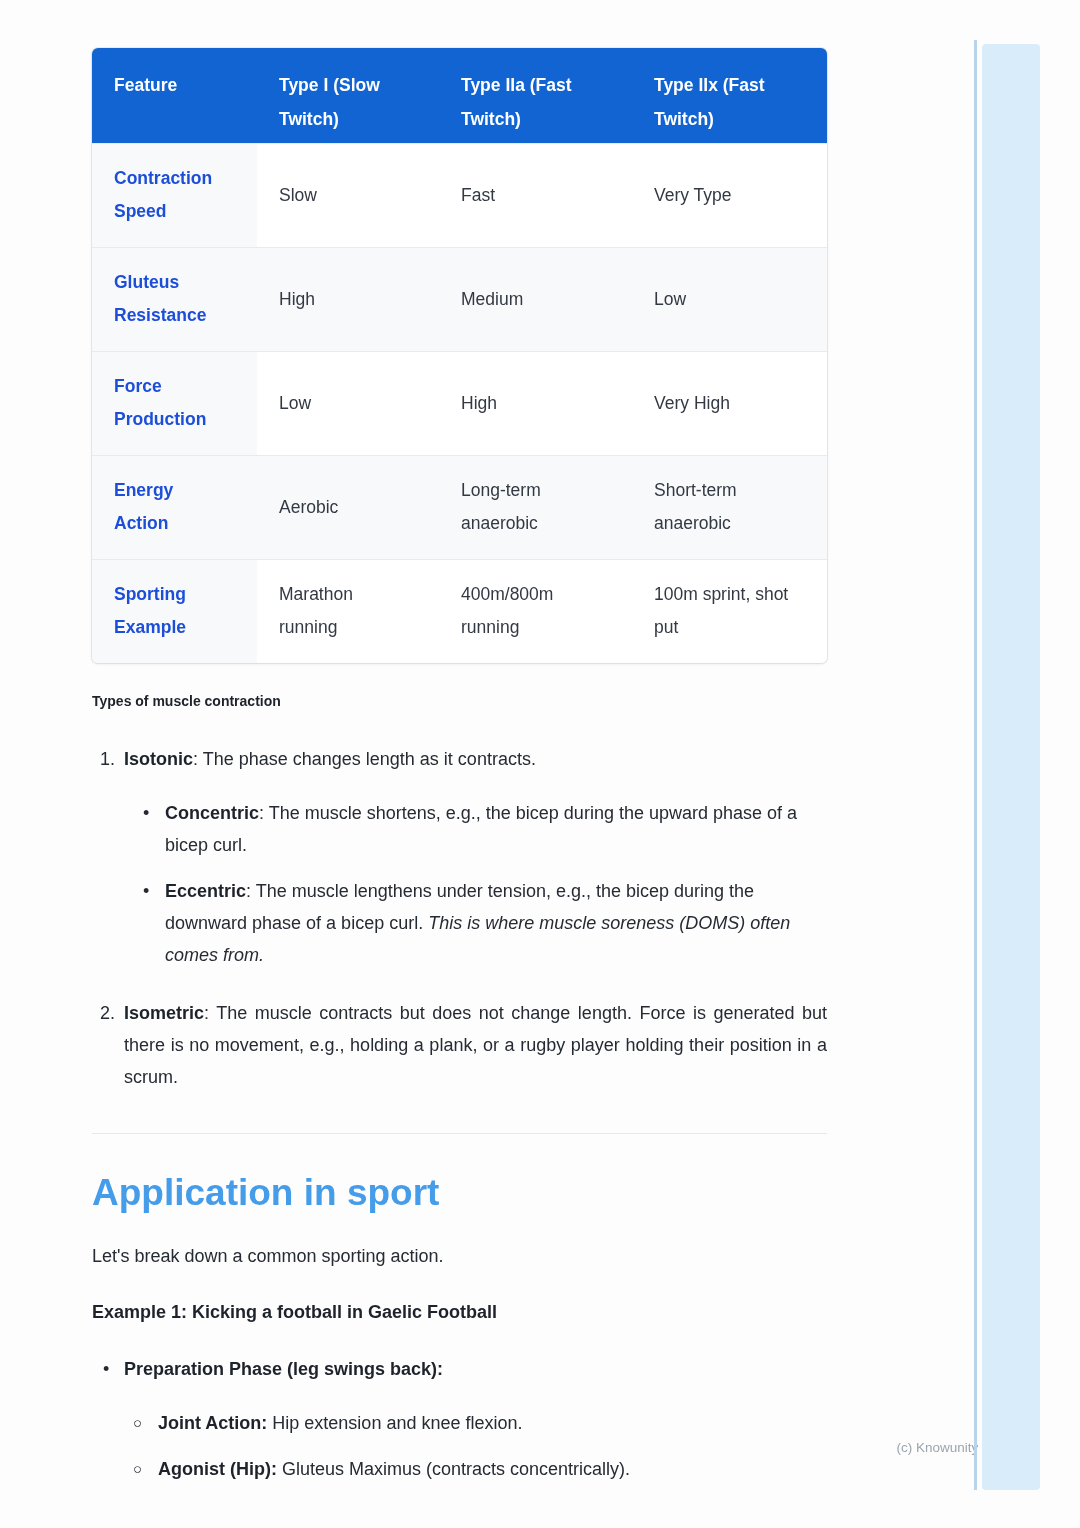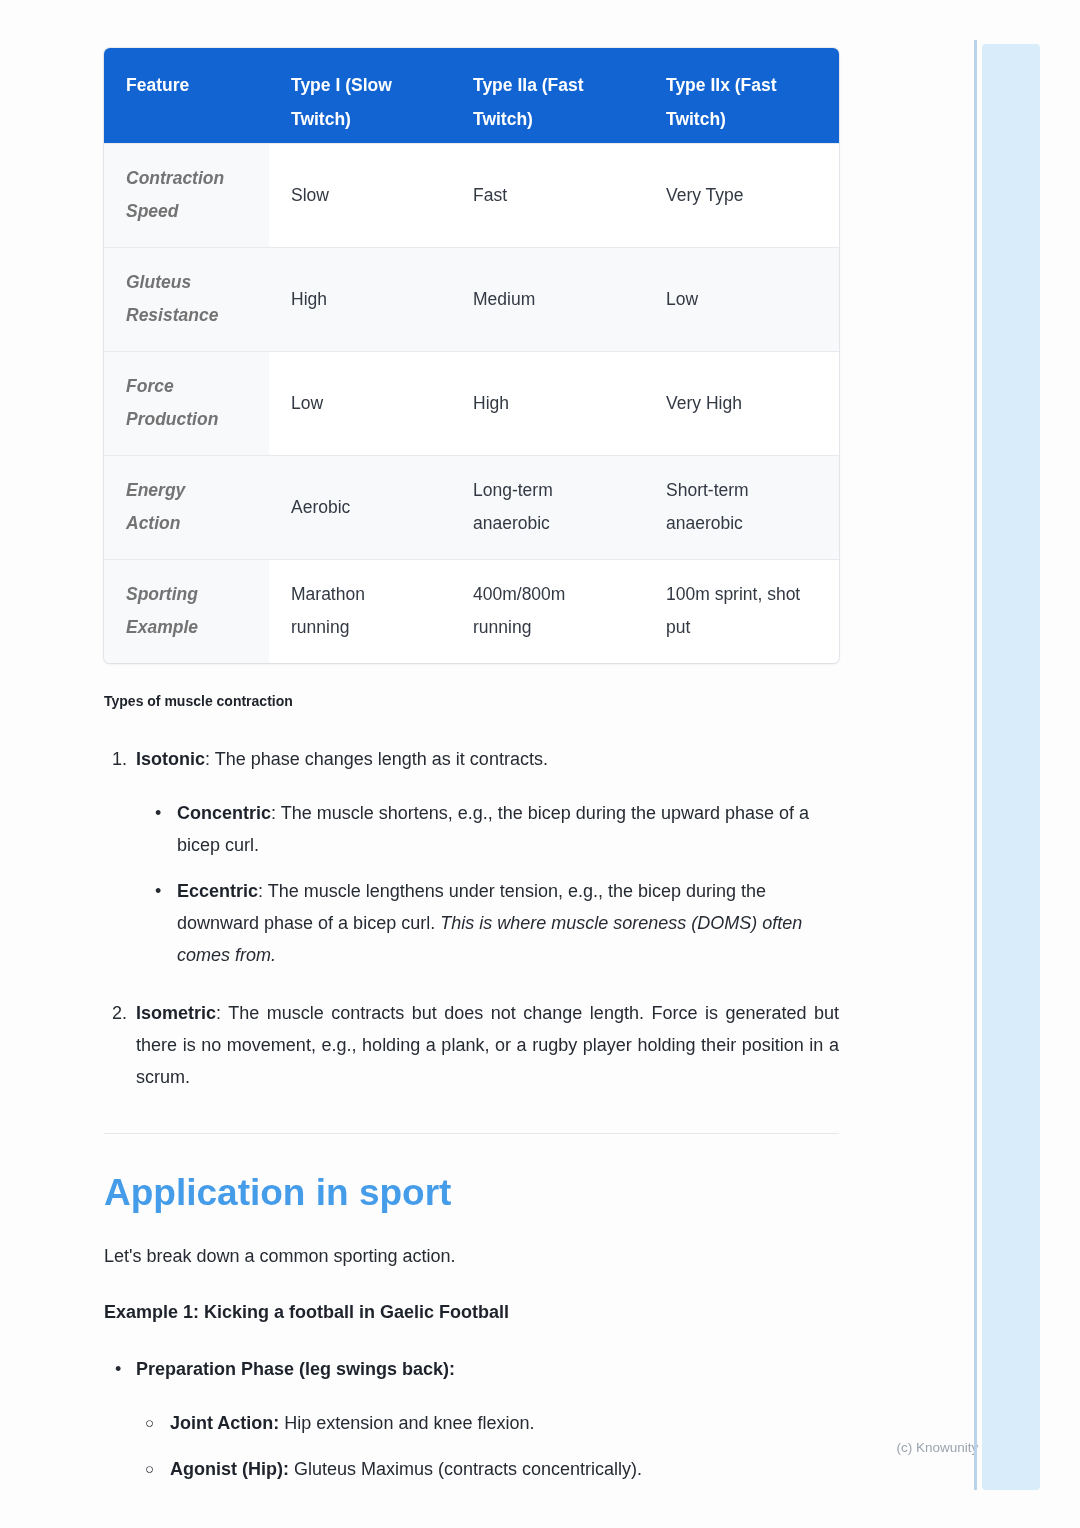--- a/index.html
+++ b/index.html
@@ -3,21 +3,21 @@
 <meta charset="utf-8">
 <style>
   html, body { margin: 0; padding: 0; }
   body {
     width: 1080px; height: 1528px;
     background: #fdfdfd;
     font-family: "Liberation Sans", sans-serif;
     color: #262b33;
   }
   .page { position: relative; width: 1080px; height: 1528px; overflow: hidden; background: #fdfdfd; }
-  .content { position: absolute; left: 104px; top: 48px; width: 735px; }
+  .content { position: absolute; left: 92px; top: 48px; width: 735px; }
 
   
   .table-wrap {
     width: 735px;
     border-radius: 6px;
     overflow: hidden;
     box-shadow: 0 1px 3px rgba(16,24,40,.10), 0 0 0 1px #eceef2;
     background: #fff;
   }
   table.fiber { border-collapse: collapse; table-layout: fixed; width: 735px; }
@@ -29,21 +29,21 @@
     vertical-align: top; height: 95px; box-sizing: border-box;
     padding: 20px 28px 0 22px; line-height: 34px;
   }
   table.fiber td {
     font-size: 17.5px; line-height: 33px; color: #333943;
     vertical-align: middle; height: 104px; box-sizing: border-box;
     padding: 8px 28px 8px 22px;
     border-top: 1px solid #e8eaee;
     background: #ffffff;
   }
-  table.fiber td.feat { font-weight: 700; color: #737373; background: #f8f9fb; font-style: italic; }
+  table.fiber td.feat { font-weight: 700; color: #1d4ed8; background: #f8f9fb; }
   table.fiber tr.alt td { background: #f8f9fb; }
 
   
   .h3 {
     font-size: 14px; font-weight: 700; color: #1d222b;
     margin: 30px 0 34px 0;
   }
   .body-txt { font-size: 18px; line-height: 32px; color: #262b33; }
   .li { display: flex; align-items: flex-start; }
   .li .mk { flex: 0 0 auto; }

